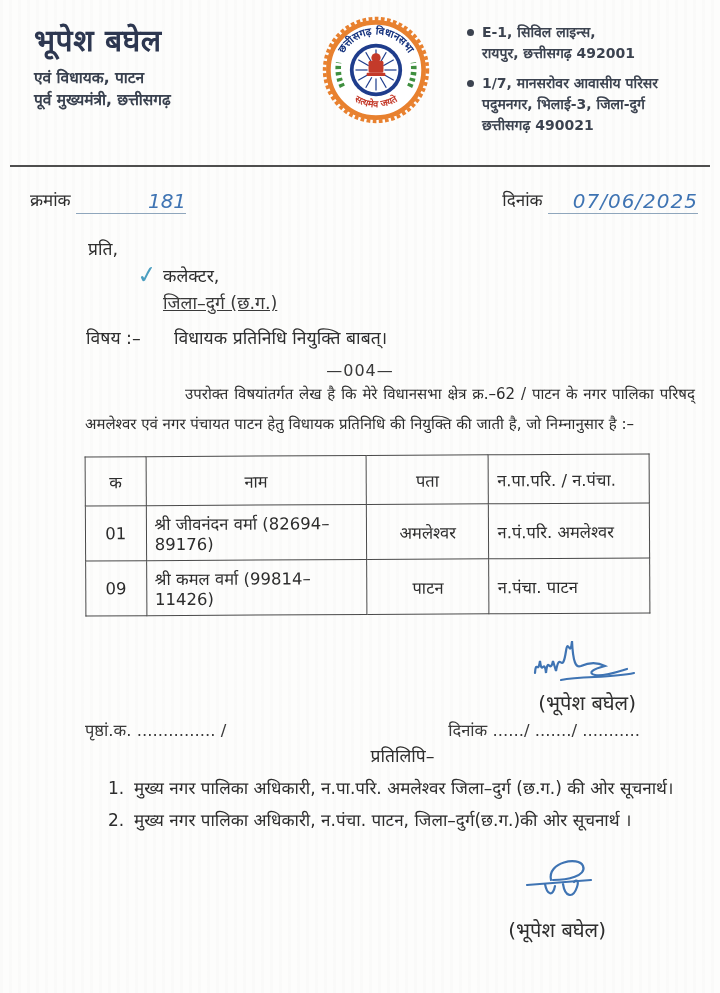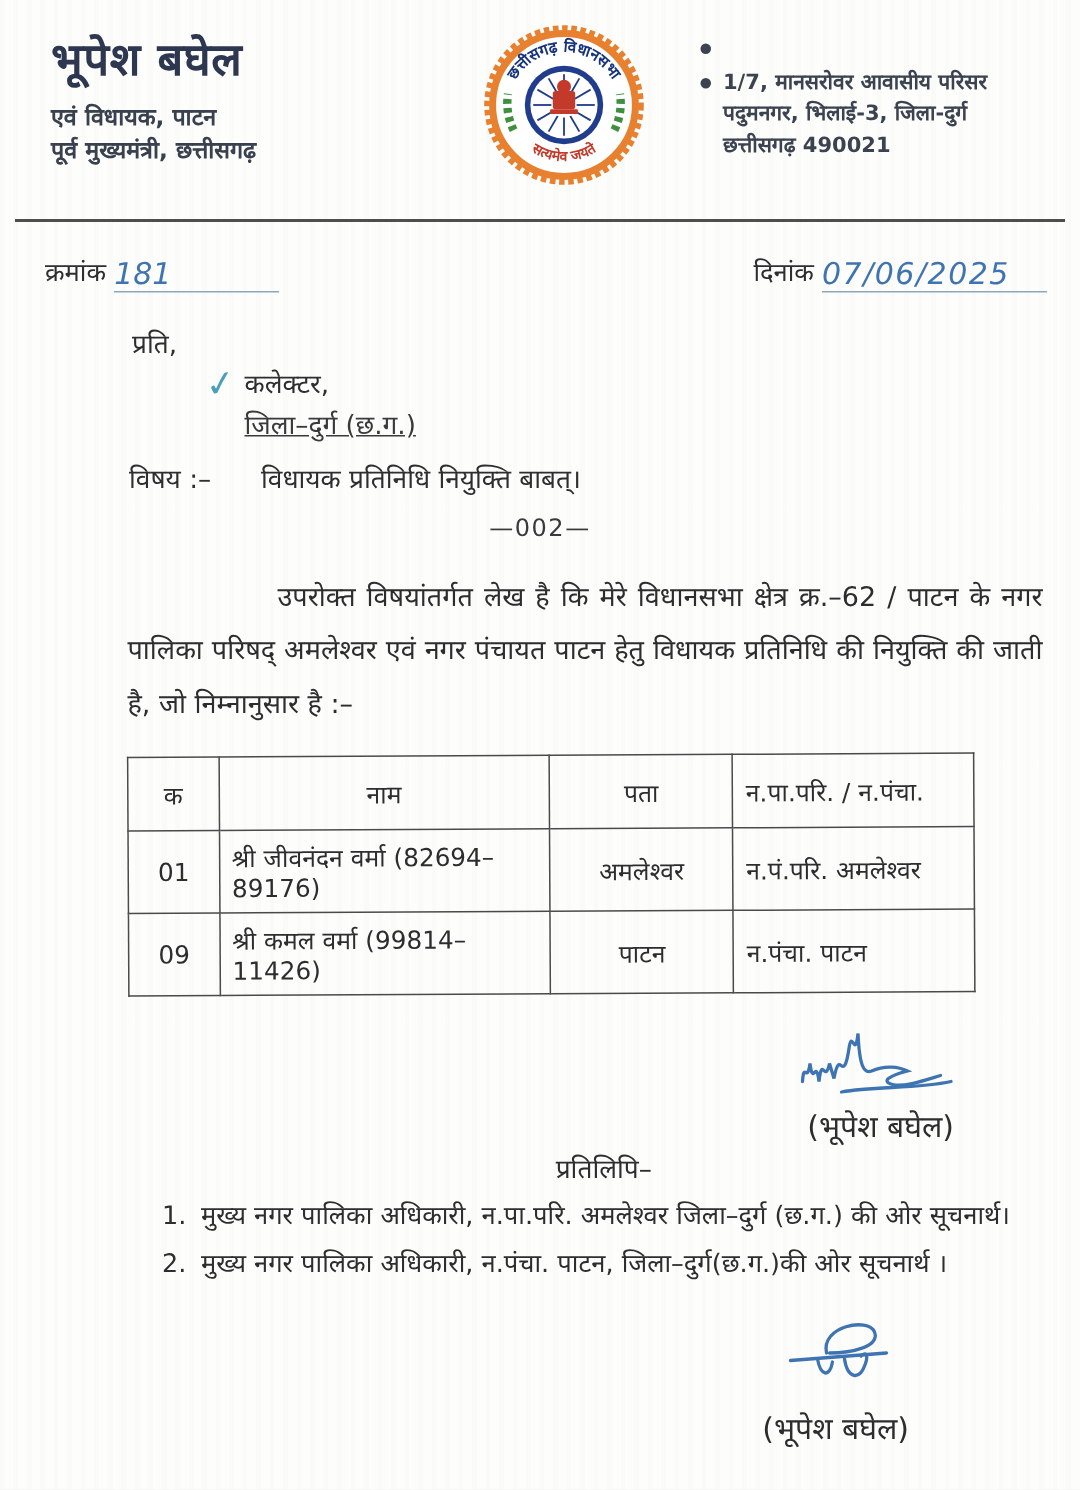--- a/index.html
+++ b/index.html
@@ -55,43 +55,43 @@
     font-size:17px;color:#2e2e2e;
   }
   .hand{
     font-style:italic;
     color:#3f74b3;
     font-size:20px;
   }
   .fill-line{
     display:inline-block;
     border-bottom:1.5px solid #8fa6bc;
-    text-align:left;
+    text-align:right;
     transform:translateY(2px);
   }
   .serial-line{width:110px;}
   .date-line{width:150px;letter-spacing:1px;}
   
   .recipient{margin:24px 0 0 88px;font-size:17.5px;line-height:1.55;}
   .recip-name{margin-left:75px;position:relative;font-weight:500;}
   .check{
     position:absolute;left:-26px;top:-6px;
     color:#4b9ec0;font-size:24px;font-weight:bold;
     transform:rotate(-8deg);
   }
   .recip-place{margin-left:75px;color:#3a3a3a;text-decoration:underline;}
   .subject-row{margin:8px 0 0 86px;font-size:17.5px;display:flex;}
   .subject-label{width:88px;}
   .subject-text{font-weight:500;}
   .divider{ text-align:center;font-size:16px;color:#3a3a3a;margin-top:12px;letter-spacing:1px;}
   
   .body-par{
-    margin:20px 30px 0 85px;
+    margin:0 30px 0 85px;
     width:610px;
-    font-size:18px;line-height:1.95;
+    font-size:15px;line-height:1.95;
     text-align:justify;
     text-indent:100px;
     color:#2d2d2d;
   }
   
   table.list{
     border-collapse:collapse;
     margin:16px 0 0 85px;
     width:565px;
     font-size:16.5px;color:#2d2d2d;
@@ -179,20 +179,24 @@
           <circle cx="60" cy="47" r="5"></circle>
           <rect x="52" y="50" width="16" height="13" rx="2"></rect>
           <rect x="50" y="63" width="20" height="3.5" rx="1"></rect>
         </g>
       </svg>
     </div>
 
     <div class="hdr-right">
       <div class="addr">
         <span class="bullet"></span>
+        <span>
+          <span>E-1, सिविल लाइन्स,</span><br>
+          <span>रायपुर, छत्तीसगढ़ 492001</span>
+        </span>
       </div>
       <div class="addr">
         <span class="bullet"></span>
         <span>
           <span>1/7, मानसरोवर आवासीय परिसर</span><br>
           <span>पदुमनगर, भिलाई-3, जिला-दुर्ग</span><br>
           <span>छत्तीसगढ़ 490021</span>
         </span>
       </div>
     </div>
@@ -218,21 +222,21 @@
       <span>कलेक्टर,</span>
     </div>
     <div class="recip-place">जिला–दुर्ग (छ.ग.)</div>
   </div>
 
   <div class="subject-row">
     <span class="subject-label">विषय :–</span>
     <span class="subject-text">विधायक प्रतिनिधि नियुक्ति बाबत्।</span>
   </div>
 
-  <div class="divider">—002—</div>
+  <div class="divider">—004—</div>
 
   <div class="body-par">उपरोक्त विषयांतर्गत लेख है कि मेरे विधानसभा क्षेत्र क्र.–62 / पाटन के नगर पालिका परिषद् अमलेश्वर एवं नगर पंचायत पाटन हेतु विधायक प्रतिनिधि की नियुक्ति की जाती है, जो निम्नानुसार है :–</div>
 
   <table class="list">
     <thead>
       <tr>
         <th class="col-k">क</th>
         <th class="col-name" style="text-align:center">नाम</th>
         <th class="col-addr">पता</th>
         <th class="col-body">न.पा.परि. / न.पंचा.</th>
@@ -255,20 +259,24 @@
   </table>
 
   <div class="sig-block1">
     <svg width="115" height="58" viewBox="0 0 115 58">
       <path class="ink" d="M8,44 C9,30 11,46 13,32 C15,48 17,28 19,44 C21,26 23,46 26,32 L29,42 C33,20 35,48 39,22 C41,8 43,30 45,12 C46,34 49,39 54,37 C63,33 72,34 78,37 C66,40 60,44 68,46 C76,48 90,43 100,40"></path>
       <path class="ink" d="M34,51 C55,47 85,49 107,44"></path>
     </svg>
     <div class="sig-name">(भूपेश बघेल)</div>
   </div>
 
+  <div class="endorse-row">
+    <span>पृष्ठां.क. ............... /</span>
+    <span>दिनांक ....../ ......./ ...........</span>
+  </div>
 
   <div class="copy-label">प्रतिलिपि–</div>
 
   <div class="copy-list">
     <div class="copy-item">
       <span class="copy-num">1.</span>
       <span>मुख्य नगर पालिका अधिकारी, न.पा.परि. अमलेश्वर जिला–दुर्ग (छ.ग.) की ओर सूचनार्थ।</span>
     </div>
     <div class="copy-item">
       <span class="copy-num">2.</span>

